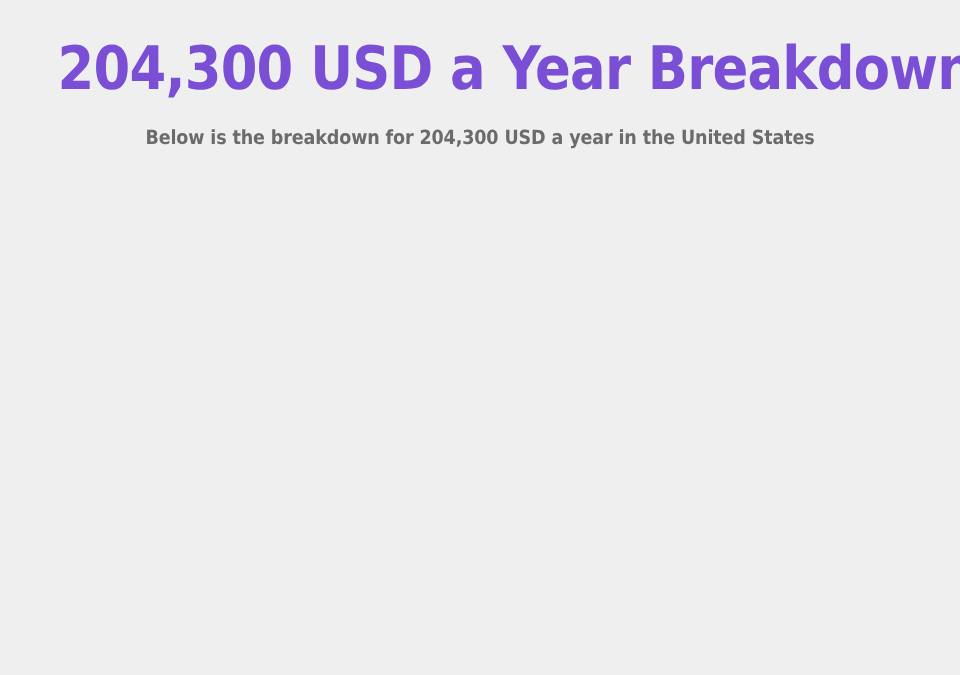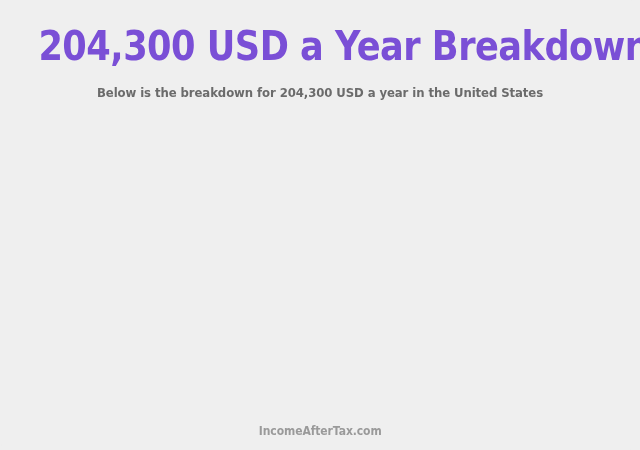--- a/index.html
+++ b/index.html
@@ -110,17 +110,14 @@
 
   <div class="header-block">
     <h1 class="page-title">204,300 USD a Year Breakdown</h1>
     <p class="page-subtitle">Below is the breakdown for 204,300 USD a year in the United States</p>
   </div>
 
   <div class="content-area">
     <span></span>
   </div>
 
-  <div class="footer-block">
-    <span class="site-credit">IncomeAfterTax.com</span>
-  </div>
 
 </div>
 
 </body></html>

